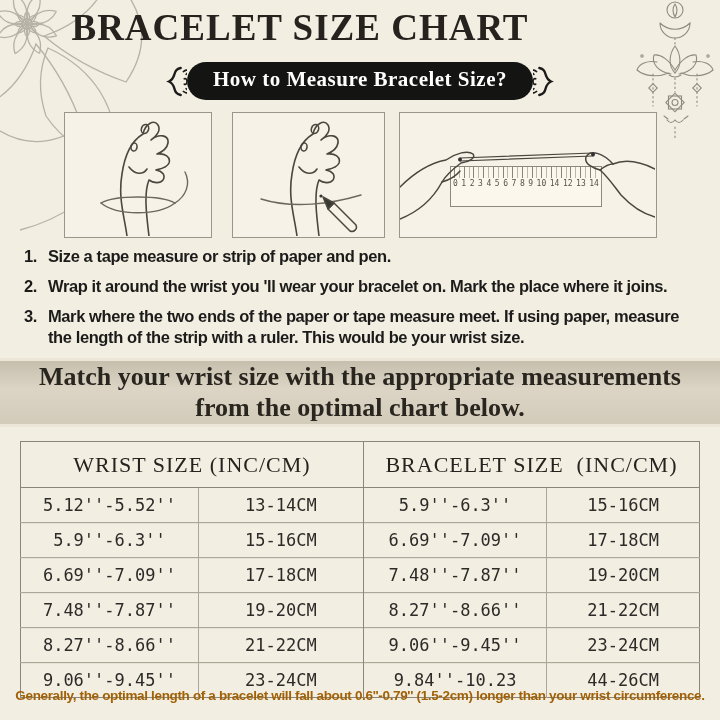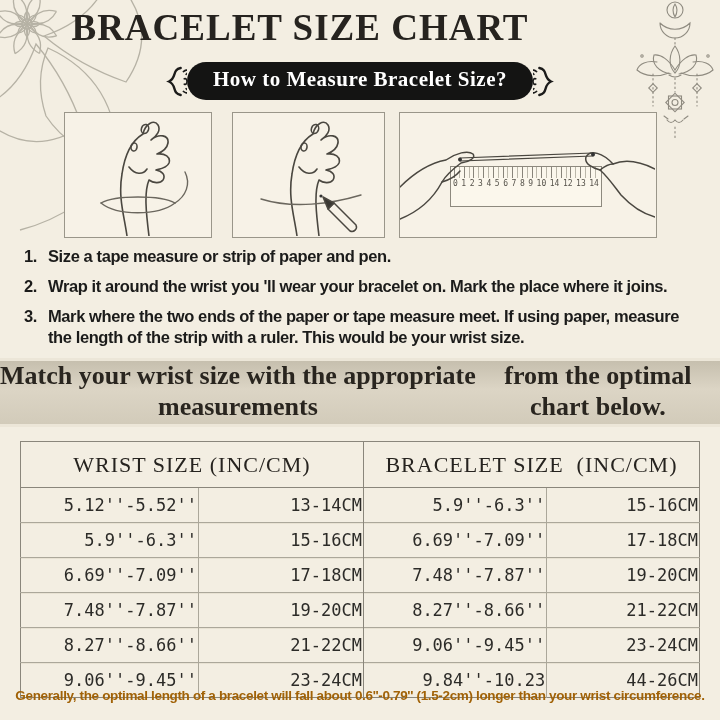--- a/index.html
+++ b/index.html
@@ -41,33 +41,33 @@
   
   .steps{position:absolute;left:24px;top:246px;width:678px;
     font-size:16.5px;font-weight:600;letter-spacing:-.4px;
     color:#1b1b1a;line-height:1.32}
   .step{display:flex;margin-bottom:8px}
   .step-num{flex:0 0 24px}
   
   .banner{position:absolute;top:358px;left:0;width:720px;height:69px;
     box-sizing:border-box;border-top:3px solid #ece6d8;border-bottom:3px solid #ece6d8;
     background:linear-gradient(180deg,#c6bfae 0%,#dcd5c5 45%,#d2cbba 100%);
-    display:flex;flex-direction:row;justify-content:center;text-align:center;
+    display:flex;flex-direction:column;justify-content:center;text-align:center;
     font-family:"Liberation Serif",serif;font-size:26px;font-weight:600;
     color:#29251f;line-height:1.18}
   
   table.size-table{position:absolute;left:20px;top:441px;width:680px;
     border-collapse:collapse;table-layout:fixed;
     font-family:"DejaVu Sans Mono",monospace;font-size:17px;color:#2c2b28;
     border:1.5px solid #8a867b}
   .size-table th{height:43px;font-family:"Liberation Serif",serif;
     font-size:22px;font-weight:400;letter-spacing:1px;color:#26231f;
     border-bottom:1.5px solid #8a867b}
   .size-table th.mid{border-right:1.5px solid #8a867b}
-  .size-table td{height:32px;text-align:right;border-top:1px solid #aba79a;
+  .size-table td{height:32px;text-align:center;border-top:1px solid #aba79a;
     box-shadow:inset 0 1px 0 #e8e2d3}
   .size-table tbody tr:first-child td{border-top:none;box-shadow:none}
   .size-table td.c1{border-right:1px solid #aba79a}
   .size-table td.c2{border-right:1.5px solid #8a867b}
   .size-table td.c3{border-right:1px solid #aba79a}
   col.w1{width:26.2%}col.w2{width:24.3%}col.w3{width:27%}col.w4{width:22.5%}
   
   .footer{position:absolute;top:688px;left:0;width:720px;text-align:center;
     font-size:13.5px;font-weight:700;letter-spacing:-.35px;
     white-space:nowrap;color:#a16207}

